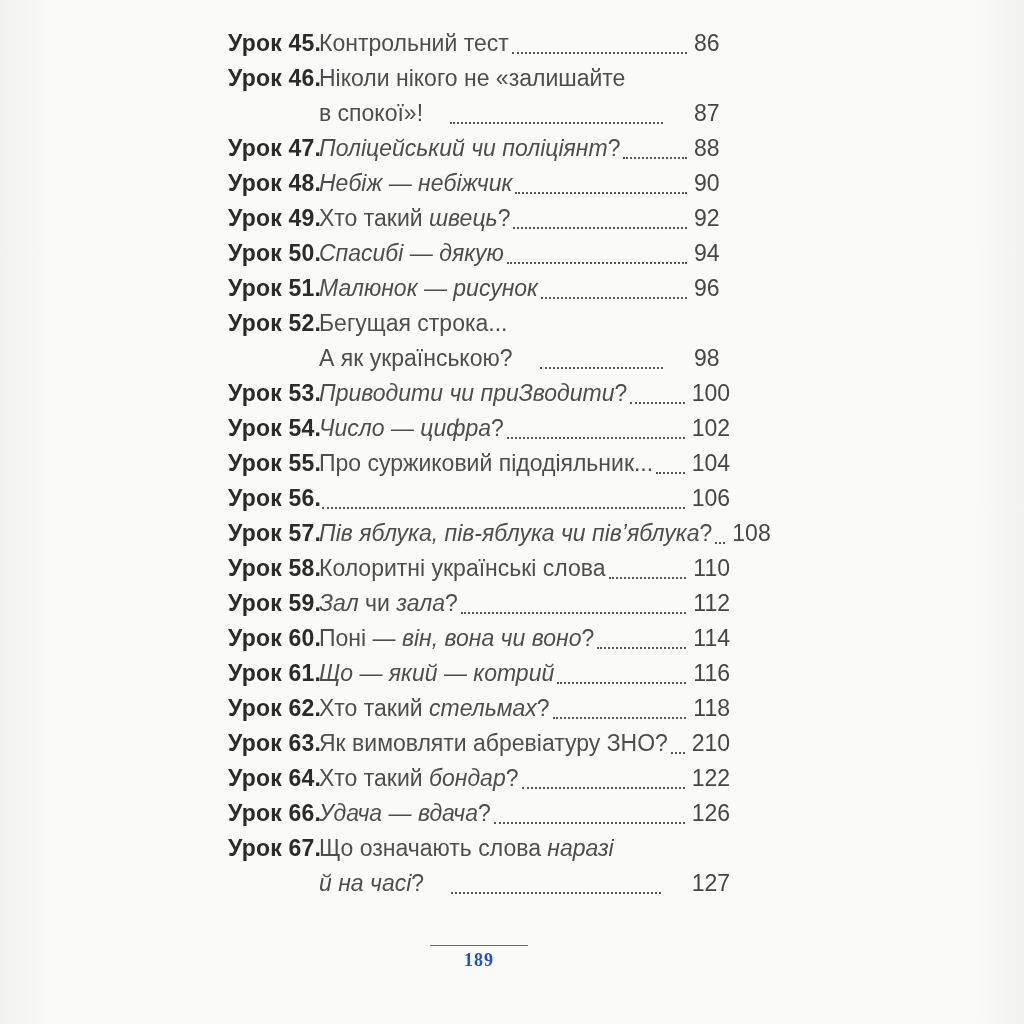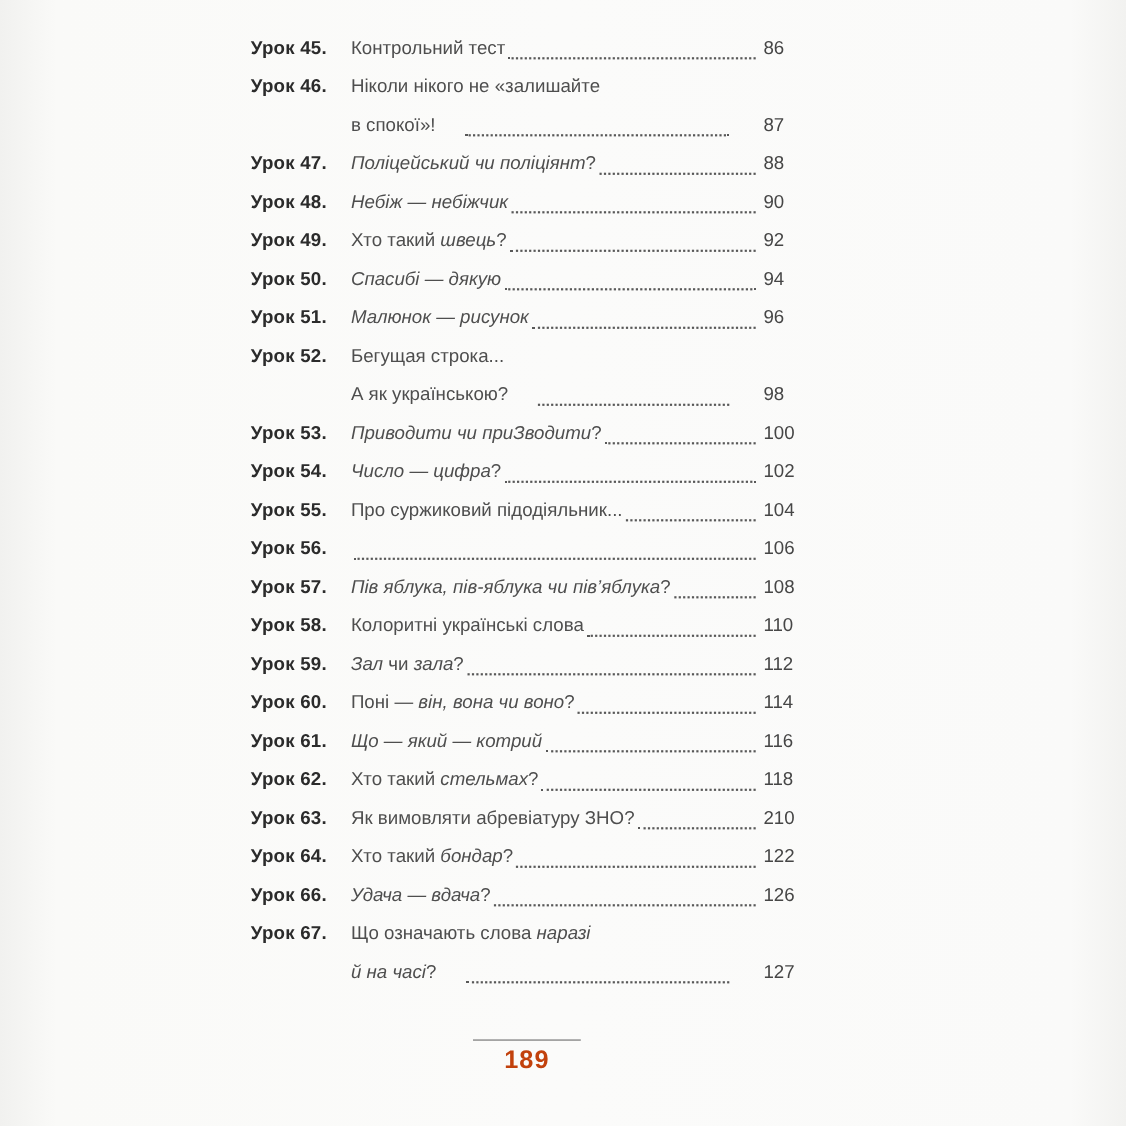--- a/index.html
+++ b/index.html
@@ -16,21 +16,21 @@
     box-sizing: border-box;
     margin-left: 228px;
     width: 502px;
     padding-top: 26px;
   }
   .toc-line {
     display: flex;
     align-items: baseline;
     height: 35px;
     line-height: 35px;
-    font-size: 17px;
+    font-size: 23px;
     white-space: nowrap;
   }
   .toc-line .label {
     display: inline-block;
     width: 91px;
     flex: 0 0 91px;
     font-weight: 700;
     color: #2b2b2b;
     letter-spacing: 0.2px;
   }
@@ -62,24 +62,24 @@
     margin-top: 44px;
     text-align: center;
   }
   .footer-rule {
     width: 98px;
     height: 0;
     border-top: 1.6px solid #6a6a6a;
     margin: 0 auto 4px auto;
   }
   .footer-num {
-    font-family: Liberation Sans, sans-serif;
-    font-size: 23px;
+    font-family: Liberation Serif, serif;
+    font-size: 18px;
     font-weight: 600;
-    color: #c2410c;
+    color: #1d4ed8;
     letter-spacing: 1px;
   }
 </style>
 </head>
 <body>
 
 <div class="toc-wrap">
   <div>
       <div class="toc-line">
         <span class="label">Урок 45.</span>

